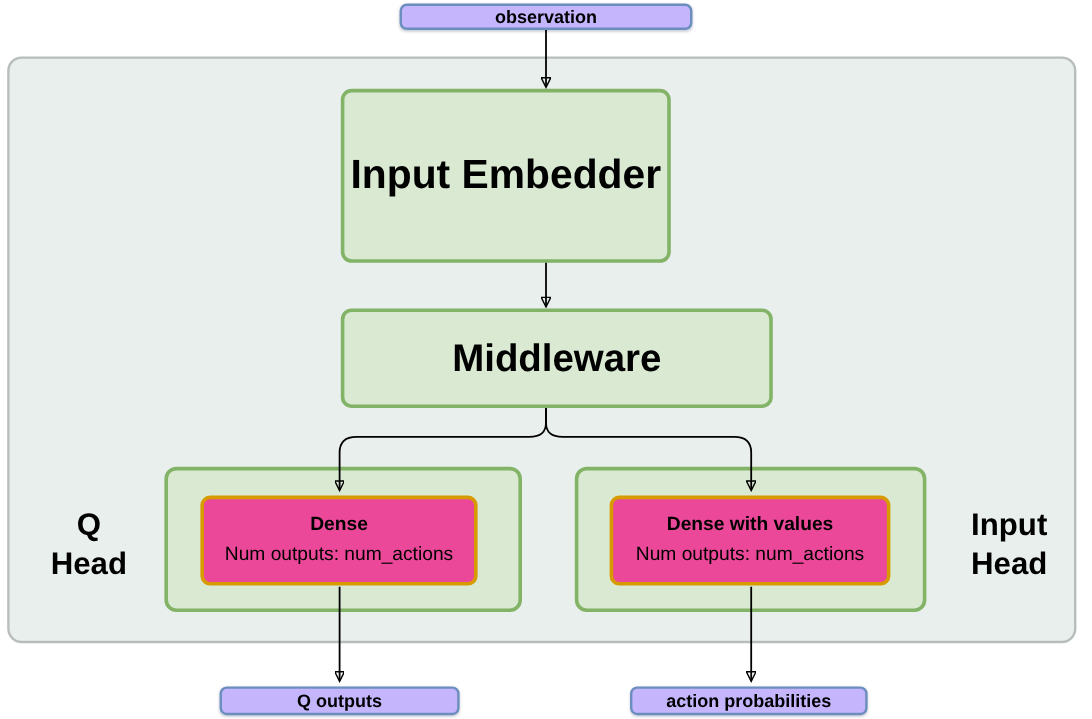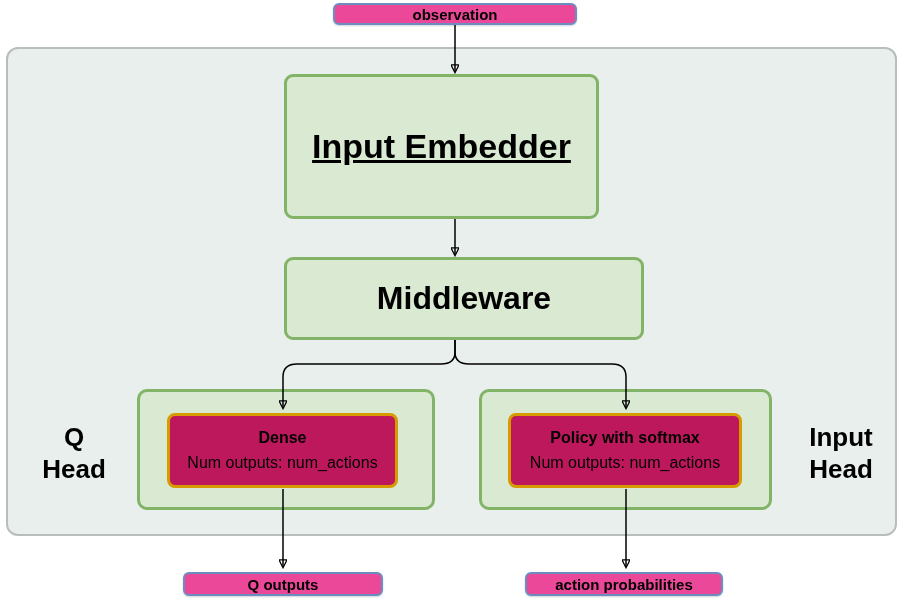--- a/index.html
+++ b/index.html
@@ -26,62 +26,62 @@
   }
   
   .node {
     position: absolute;
     display: flex;
     align-items: center;
     justify-content: center;
     text-align: center;
   }
   .blue-node {
-    background: #ec4899;
+    background: #c4b5fd;
     border: 2px solid #6c8ebf;
     border-radius: 6px;
     font-weight: bold;
     font-size: 15px;
     box-shadow: 0 1px 2px rgba(60,80,110,0.25);
   }
   .green-node {
     background: #d9e9d2;
     border: 3px solid #82b366;
     border-radius: 9px;
     font-weight: bold;
   }
   .green-group {
     position: absolute;
     background: #d9e9d2;
     border: 3px solid #82b366;
     border-radius: 10px;
   }
   .orange-node {
     position: absolute;
-    background: #be185d;
+    background: #ec4899;
     border: 3px solid #d79b00;
     border-radius: 8px;
     display: flex;
     flex-direction: column;
     align-items: center;
     justify-content: center;
     gap: 7px;
     font-size: 16px;
     text-align: center;
   }
   .orange-node .dense-title { font-weight: bold; }
   .head-label {
     position: absolute;
     font-weight: bold;
     font-size: 26px;
     line-height: 32px;
     text-align: center;
   }
   #node-observation   { left: 333px; top: 3px;   width: 244px; height: 22px; }
-  #node-input-embedder{ left: 284px; top: 74px;  width: 315px; height: 145px; font-size: 34px; text-decoration: underline; }
+  #node-input-embedder{ left: 284px; top: 74px;  width: 275px; height: 145px; font-size: 34px; }
   #node-middleware    { left: 284px; top: 257px; width: 360px; height: 83px; font-size: 32px; }
   #group-q-head       { left: 137px; top: 389px; width: 298px; height: 121px; }
   #node-q-dense       { left: 167px; top: 413px; width: 231px; height: 75px; }
   #group-policy-head  { left: 479px; top: 389px; width: 293px; height: 121px; }
   #node-policy-dense  { left: 508px; top: 413px; width: 234px; height: 75px; }
   #label-q-head       { left: 19px;  top: 421px; width: 110px; }
   #label-policy-head  { left: 786px; top: 421px; width: 110px; }
   #node-q-values      { left: 183px; top: 572px; width: 200px; height: 24px; }
   #node-action-probs  { left: 525px; top: 572px; width: 198px; height: 24px; }
   
@@ -122,21 +122,21 @@
     <div class="dense-title">Dense</div>
     <div class="dense-subtitle">Num outputs: num_actions</div>
   </div>
   <div class="head-label" id="label-q-head">
     <div>Q</div>
     <div>Head</div>
   </div>
 
   <div class="green-group" id="group-policy-head"></div>
   <div class="orange-node" id="node-policy-dense">
-    <div class="dense-title">Policy with softmax</div>
+    <div class="dense-title">Dense with values</div>
     <div class="dense-subtitle">Num outputs: num_actions</div>
   </div>
   <div class="head-label" id="label-policy-head">
     <div>Input</div>
     <div>Head</div>
   </div>
 
   <div class="node blue-node" id="node-q-values">
     <span>Q outputs</span>
   </div>

